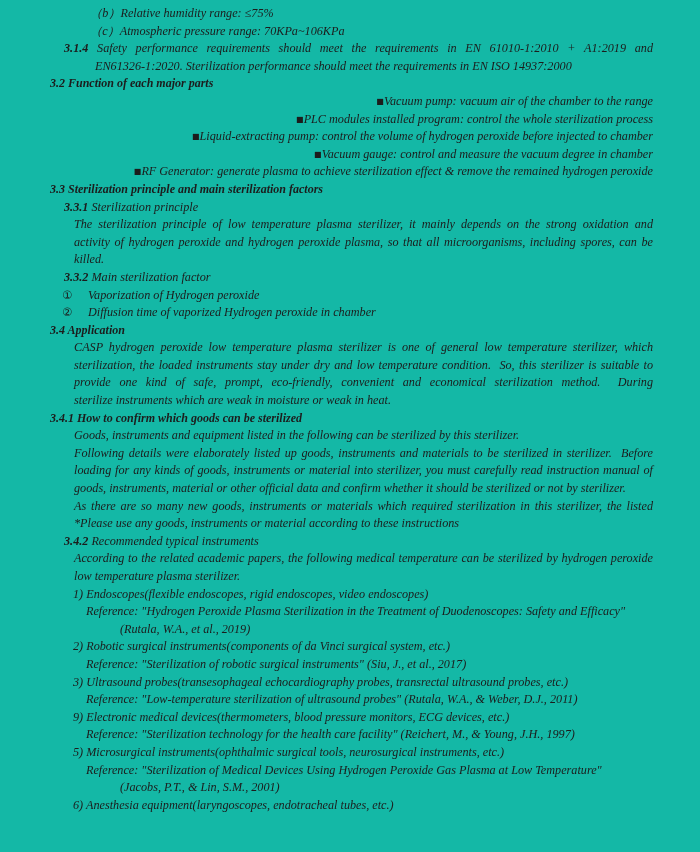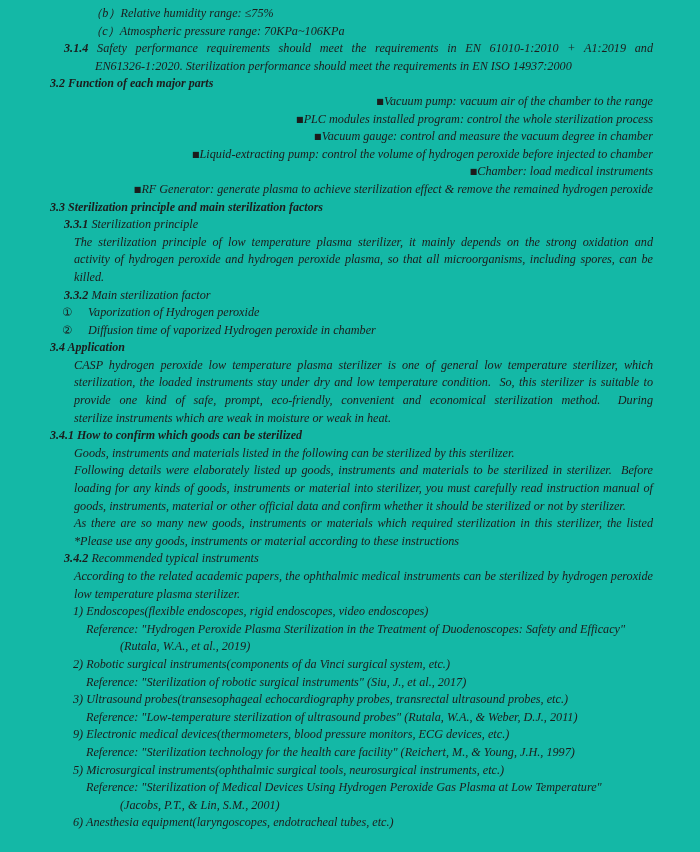--- a/index.html
+++ b/index.html
@@ -43,46 +43,45 @@
 
 <div class="page">
   <div id="doc" class="doc">
       <div class="line pb"><span>（b）Relative humidity range: ≤75%</span></div>
       <div class="line pb"><span>（c）Atmospheric pressure range: 70KPa~106KPa</span></div>
       <div class="line h2 just"><span class="prefix">3.1.4</span> <span>Safety performance requirements should meet the requirements in EN 61010-1:2010 + A1:2019 and</span></div>
       <div class="line cont"><span>EN61326-1:2020. Sterilization performance should meet the requirements in EN ISO 14937:2000</span></div>
       <div class="line h1"><span>3.2 Function of each major parts</span></div>
       <div class="line bullet"><span class="marker">■</span><span>Vacuum pump: vacuum air of the chamber to the range</span></div>
       <div class="line bullet"><span class="marker">■</span><span>PLC modules installed program: control the whole sterilization process</span></div>
+      <div class="line bullet"><span class="marker">■</span><span>Liquid-extracting pump: control the volume of hydrogen peroxide before injected to chamber</span></div>
       <div class="line bullet"><span class="marker">■</span><span>Vacuum gauge: control and measure the vacuum degree in chamber</span></div>
-      <div class="line bullet"><span class="marker">■</span><span>Liquid-extracting pump: control the volume of hydrogen peroxide before injected to chamber</span></div>
-      <div class="line bullet"><span class="marker">■</span><span>Chamber: load medical instruments</span></div>
       <div class="line bullet"><span class="marker">■</span><span>RF Generator: generate plasma to achieve sterilization effect &amp; remove the remained hydrogen peroxide</span></div>
       <div class="line h1"><span>3.3 Sterilization principle and main sterilization factors</span></div>
       <div class="line h2"><span class="prefix">3.3.1</span> <span>Sterilization principle</span></div>
       <div class="line body-line just"><span>The sterilization principle of low temperature plasma sterilizer, it mainly depends on the strong oxidation and</span></div>
       <div class="line body-line just"><span>activity of hydrogen peroxide and hydrogen peroxide plasma, so that all microorganisms, including spores, can be</span></div>
       <div class="line body-line"><span>killed.</span></div>
       <div class="line h2"><span class="prefix">3.3.2</span> <span>Main sterilization factor</span></div>
       <div class="line circ"><span class="marker">①</span><span>Vaporization of Hydrogen peroxide</span></div>
       <div class="line circ"><span class="marker">②</span><span>Diffusion time of vaporized Hydrogen peroxide in chamber</span></div>
       <div class="line h1"><span>3.4 Application</span></div>
       <div class="line body-line just"><span>CASP hydrogen peroxide low temperature plasma sterilizer is one of general low temperature sterilizer, which</span></div>
       <div class="line body-line just"><span>sterilization, the loaded instruments stay under dry and low temperature condition.&nbsp; So, this sterilizer is suitable to</span></div>
       <div class="line body-line just"><span>provide one kind of safe, prompt, eco-friendly, convenient and economical sterilization method.&nbsp; During</span></div>
       <div class="line body-line"><span>sterilize instruments which are weak in moisture or weak in heat.</span></div>
       <div class="line h1"><span>3.4.1 How to confirm which goods can be sterilized</span></div>
-      <div class="line body-line"><span>Goods, instruments and materials listed in the following can be sterilized by this sterilizer.</span></div>
+      <div class="line body-line"><span>Goods, instruments and equipment listed in the following can be sterilized by this sterilizer.</span></div>
       <div class="line body-line just"><span>Following details were elaborately listed up goods, instruments and materials to be sterilized in sterilizer.&nbsp; Before</span></div>
       <div class="line body-line just"><span>loading for any kinds of goods, instruments or material into sterilizer, you must carefully read instruction manual of</span></div>
       <div class="line body-line"><span>goods, instruments, material or other official data and confirm whether it should be sterilized or not by sterilizer.</span></div>
       <div class="line body-line just"><span>As there are so many new goods, instruments or materials which required sterilization in this sterilizer, the listed</span></div>
       <div class="line body-line"><span>*Please use any goods, instruments or material according to these instructions</span></div>
       <div class="line h2"><span class="prefix">3.4.2</span> <span>Recommended typical instruments</span></div>
-      <div class="line body-line just"><span>According to the related academic papers, the ophthalmic medical instruments can be sterilized by hydrogen peroxide</span></div>
+      <div class="line body-line just"><span>According to the related academic papers, the following medical temperature can be sterilized by hydrogen peroxide</span></div>
       <div class="line body-line"><span>low temperature plasma sterilizer.</span></div>
       <div class="line num"><span>1) Endoscopes(flexible endoscopes, rigid endoscopes, video endoscopes)</span></div>
       <div class="line ref"><span>Reference: "Hydrogen Peroxide Plasma Sterilization in the Treatment of Duodenoscopes: Safety and Efficacy"</span></div>
       <div class="line ref2"><span>(Rutala, W.A., et al., 2019)</span></div>
       <div class="line num"><span>2) Robotic surgical instruments(components of da Vinci surgical system, etc.)</span></div>
       <div class="line ref"><span>Reference: "Sterilization of robotic surgical instruments" (Siu, J., et al., 2017)</span></div>
       <div class="line num"><span>3) Ultrasound probes(transesophageal echocardiography probes, transrectal ultrasound probes, etc.)</span></div>
       <div class="line ref"><span>Reference: "Low-temperature sterilization of ultrasound probes" (Rutala, W.A., &amp; Weber, D.J., 2011)</span></div>
       <div class="line num"><span>9) Electronic medical devices(thermometers, blood pressure monitors, ECG devices, etc.)</span></div>
       <div class="line ref"><span>Reference: "Sterilization technology for the health care facility" (Reichert, M., &amp; Young, J.H., 1997)</span></div>

